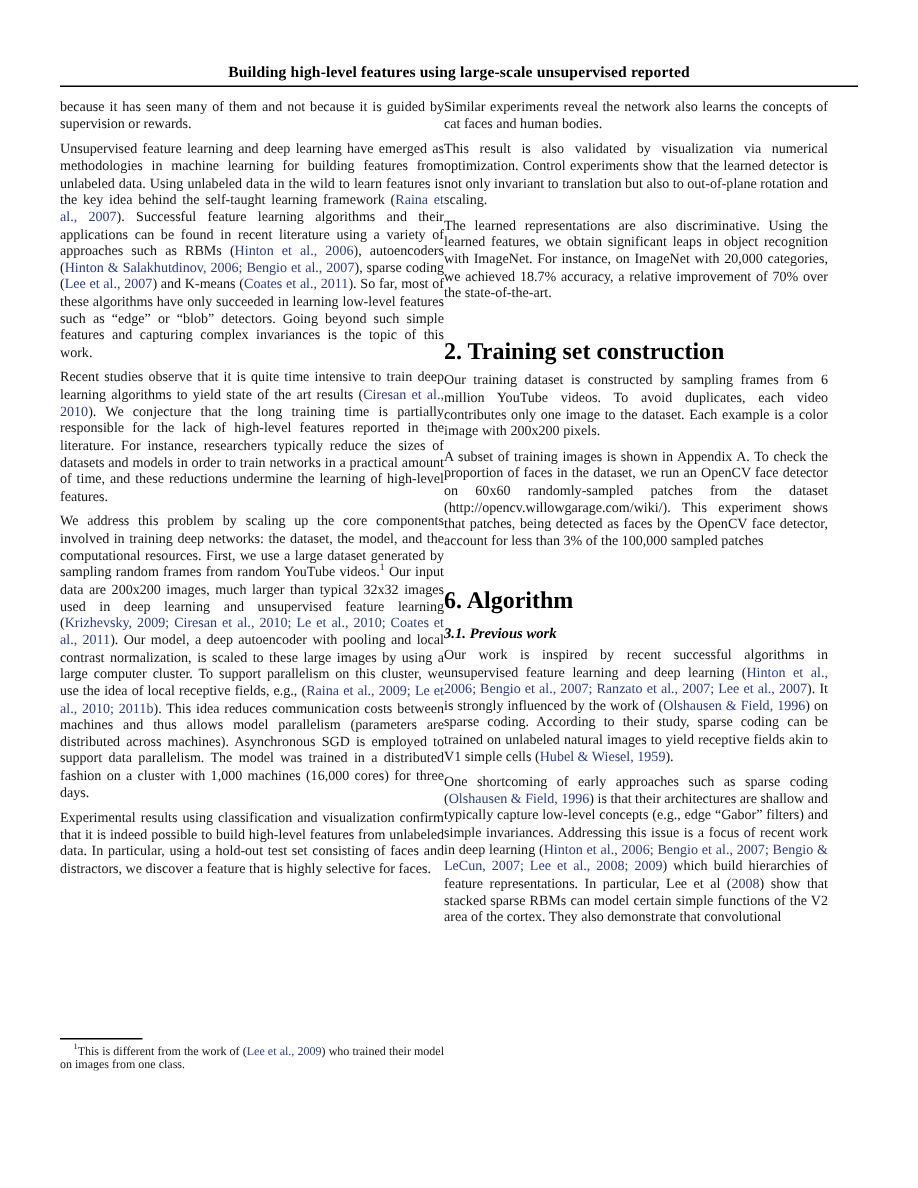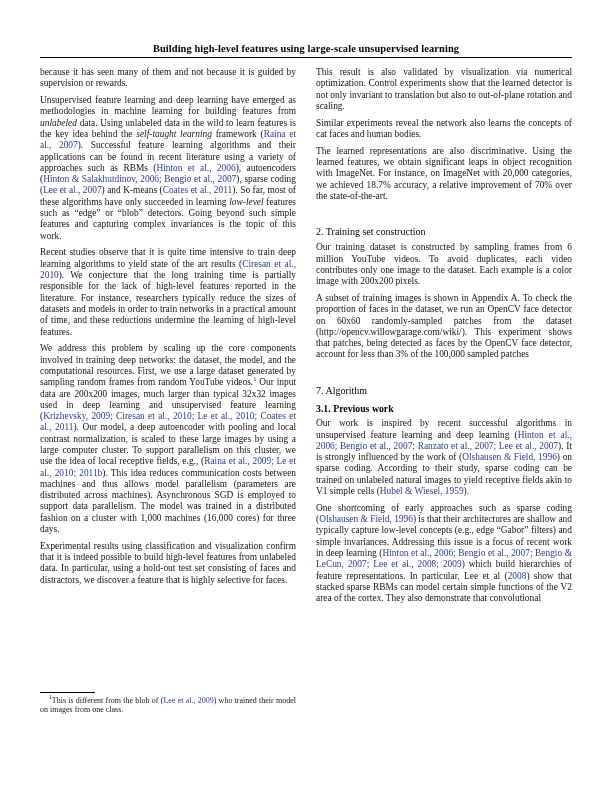--- a/index.html
+++ b/index.html
@@ -31,56 +31,56 @@
     width: 532px;
     border-top: 0.9px solid #000;
   }
   .columns {
     position: absolute;
     top: 67px;
     left: 40px;
     width: 532px;
     height: 650px;
     display: flex;
-    gap: 20px;
   }
   .col {
     position: relative;
     width: 256px;
     height: 650px;
     overflow: hidden;
   }
   p.body-p {
     margin: 0 0 5.5px 0;
     font-size: 9.4px;
     line-height: 11.3px;
     text-align: justify;
     hyphens: auto;
     -webkit-hyphens: auto;
   }
   .cite { color: var(--cite-color, #2b3a8f); }
-  .em { font-style: italic; }
+  .em { }
   .sup {
     font-size: 6.4px;
     vertical-align: super;
     line-height: 0;
   }
   h2.section-heading {
     margin: 24px 0 5px 0;
-    font-size: 10px;
-    font-weight: normal;
+    font-size: 16px;
+    font-weight: bold;
     color: #000;
     text-align: left;
   }
   h3.subsection-heading {
     margin: 7px 0 4.5px 0;
     font-size: 9.8px;
     font-weight: bold;
     color: #000;
     text-align: left;
+    font-style: italic;
   }
   .footnote {
     position: absolute;
     left: 0;
     bottom: 2px;
     width: 256px;
     background: #ffffff;
   }
   .footnote-rule {
     width: 55px;
@@ -95,45 +95,45 @@
     text-indent: 9px;
   }
   p.footnote-text .sup { font-size: 5.6px; }
 </style>
 </head>
 <body>
 
 <div class="page">
 
   <div class="running-header">
-    <span>Building high-level features using large-scale unsupervised learning</span>
+    <span>Building high-level features using large-scale unsupervised reported</span>
   </div>
   <div class="header-rule"></div>
 
   <div class="columns">
 
     <div class="col">
       <p class="body-p"><span>because it has seen many of them and not because it is guided by supervision or rewards.</span></p>
       <p class="body-p"><span>Unsupervised feature learning and deep learning have emerged as methodologies in machine learning for building features from </span><span class="em">unlabeled</span><span> data. Using unlabeled data in the wild to learn features is the key idea behind the </span><span class="em">self-taught learning</span><span> framework (</span><span class="cite">Raina et al., 2007</span><span>). Successful feature learning algorithms and their applications can be found in recent literature using a variety of approaches such as RBMs (</span><span class="cite">Hinton et al., 2006</span><span>), autoencoders (</span><span class="cite">Hinton &amp; Salakhutdinov, 2006; Bengio et al., 2007</span><span>), sparse coding (</span><span class="cite">Lee et al., 2007</span><span>) and K-means (</span><span class="cite">Coates et al., 2011</span><span>). So far, most of these algorithms have only succeeded in learning </span><span class="em">low-level</span><span> features such as “edge” or “blob” detectors. Going beyond such simple features and capturing complex invariances is the topic of this work.</span></p>
       <p class="body-p"><span>Recent studies observe that it is quite time intensive to train deep learning algorithms to yield state of the art results (</span><span class="cite">Ciresan et al., 2010</span><span>). We conjecture that the long training time is partially responsible for the lack of high-level features reported in the literature. For instance, researchers typically reduce the sizes of datasets and models in order to train networks in a practical amount of time, and these reductions undermine the learning of high-level features.</span></p>
       <p class="body-p"><span>We address this problem by scaling up the core components involved in training deep networks: the dataset, the model, and the computational resources. First, we use a large dataset generated by sampling random frames from random YouTube videos.</span><span class="sup">1</span><span> Our input data are 200x200 images, much larger than typical 32x32 images used in deep learning and unsupervised feature learning (</span><span class="cite">Krizhevsky, 2009; Ciresan et al., 2010; Le et al., 2010; Coates et al., 2011</span><span>). Our model, a deep autoencoder with pooling and local contrast normalization, is scaled to these large images by using a large computer cluster. To support parallelism on this cluster, we use the idea of local receptive fields, e.g., (</span><span class="cite">Raina et al., 2009; Le et al., 2010; 2011b</span><span>). This idea reduces communication costs between machines and thus allows model parallelism (parameters are distributed across machines). Asynchronous SGD is employed to support data parallelism. The model was trained in a distributed fashion on a cluster with 1,000 machines (16,000 cores) for three days.</span></p>
       <p class="body-p"><span>Experimental results using classification and visualization confirm that it is indeed possible to build high-level features from unlabeled data. In particular, using a hold-out test set consisting of faces and distractors, we discover a feature that is highly selective for faces.</span></p>
       <div class="footnote">
         <div class="footnote-rule"></div>
-        <p class="footnote-text"><span class="sup">1</span><span>This is different from the blob of (</span><span class="cite">Lee et al., 2009</span><span>) who trained their model on images from one class.</span></p>
+        <p class="footnote-text"><span class="sup">1</span><span>This is different from the work of (</span><span class="cite">Lee et al., 2009</span><span>) who trained their model on images from one class.</span></p>
       </div>
     </div>
 
     <div class="col">
+      <p class="body-p"><span>Similar experiments reveal the network also learns the concepts of cat faces and human bodies.</span></p>
       <p class="body-p"><span>This result is also validated by visualization via numerical optimization. Control experiments show that the learned detector is not only invariant to translation but also to out-of-plane rotation and scaling.</span></p>
-      <p class="body-p"><span>Similar experiments reveal the network also learns the concepts of cat faces and human bodies.</span></p>
       <p class="body-p"><span>The learned representations are also discriminative. Using the learned features, we obtain significant leaps in object recognition with ImageNet. For instance, on ImageNet with 20,000 categories, we achieved 18.7% accuracy, a relative improvement of 70% over the state-of-the-art.</span></p>
       <h2 class="section-heading">2. Training set construction</h2>
       <p class="body-p"><span>Our training dataset is constructed by sampling frames from 6 million YouTube videos. To avoid duplicates, each video contributes only one image to the dataset. Each example is a color image with 200x200 pixels.</span></p>
       <p class="body-p"><span>A subset of training images is shown in Appendix A. To check the proportion of faces in the dataset, we run an OpenCV face detector on 60x60 randomly-sampled patches from the dataset (http://opencv.willowgarage.com/wiki/). This experiment shows that patches, being detected as faces by the OpenCV face detector, account for less than 3% of the 100,000 sampled patches</span></p>
-      <h2 class="section-heading">7. Algorithm</h2>
+      <h2 class="section-heading">6. Algorithm</h2>
       <h3 class="subsection-heading">3.1. Previous work</h3>
       <p class="body-p"><span>Our work is inspired by recent successful algorithms in unsupervised feature learning and deep learning (</span><span class="cite">Hinton et al., 2006; Bengio et al., 2007; Ranzato et al., 2007; Lee et al., 2007</span><span>). It is strongly influenced by the work of (</span><span class="cite">Olshausen &amp; Field, 1996</span><span>) on sparse coding. According to their study, sparse coding can be trained on unlabeled natural images to yield receptive fields akin to V1 simple cells (</span><span class="cite">Hubel &amp; Wiesel, 1959</span><span>).</span></p>
       <p class="body-p"><span>One shortcoming of early approaches such as sparse coding (</span><span class="cite">Olshausen &amp; Field, 1996</span><span>) is that their architectures are shallow and typically capture low-level concepts (e.g., edge “Gabor” filters) and simple invariances. Addressing this issue is a focus of recent work in deep learning (</span><span class="cite">Hinton et al., 2006; Bengio et al., 2007; Bengio &amp; LeCun, 2007; Lee et al., 2008; 2009</span><span>) which build hierarchies of feature representations. In particular, Lee et al (</span><span class="cite">2008</span><span>) show that stacked sparse RBMs can model certain simple functions of the V2 area of the cortex. They also demonstrate that convolutional</span></p>
     </div>
 
   </div>
 </div>
 
 </body></html>

